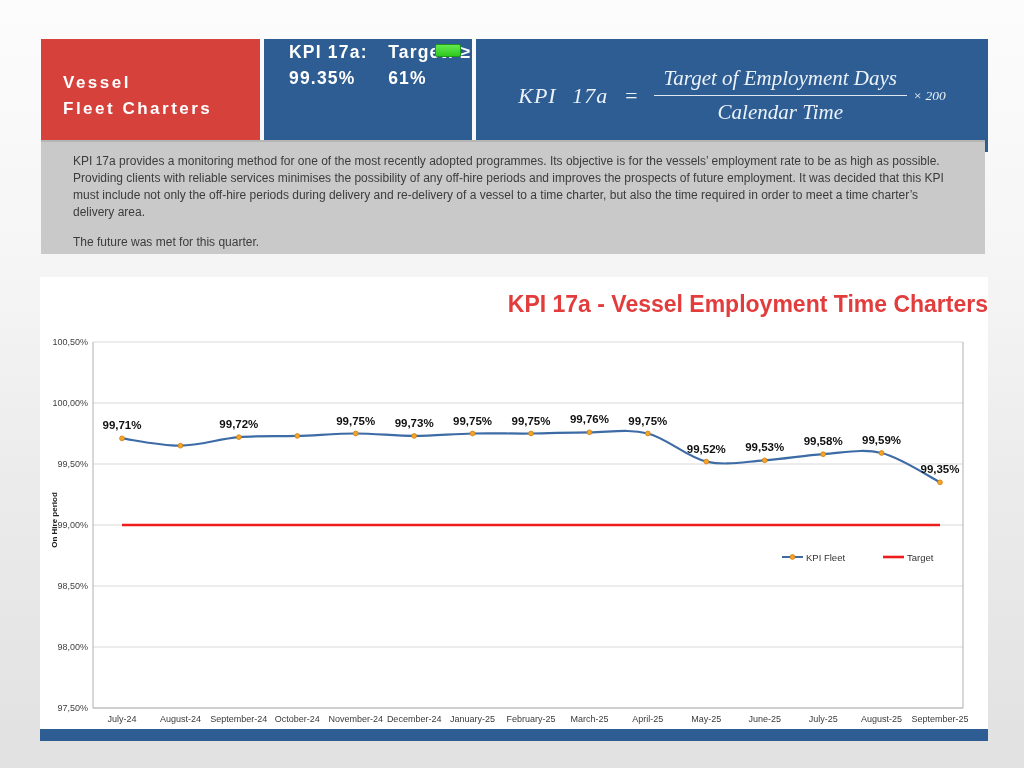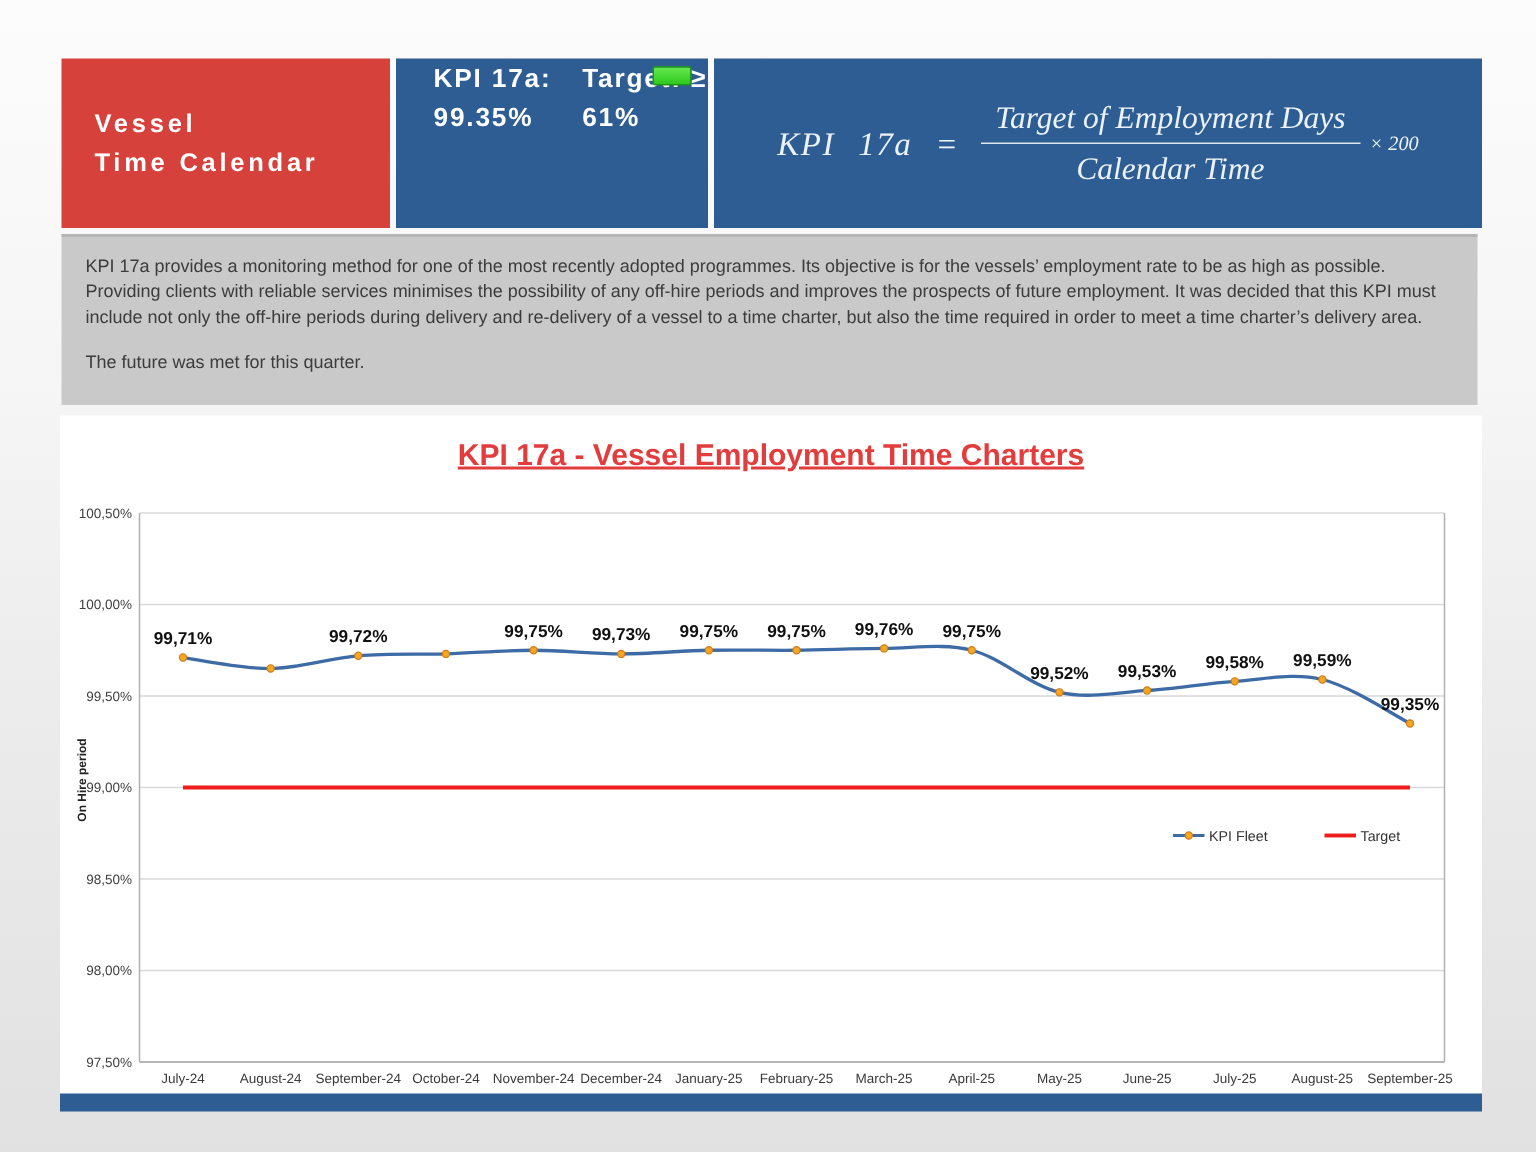--- a/index.html
+++ b/index.html
@@ -15,48 +15,48 @@
   .status-pill{position:absolute;top:5px;right:11px;width:24px;height:11px;border-radius:2px;
                background:linear-gradient(180deg,#63e94f 0%,#2fc81e 100%);border:1px solid #1f9716;}
   .formula-card{flex:1;background:#2d5d92;display:flex;align-items:center;justify-content:center;
                 font-family:"Liberation Serif",serif;font-style:italic;color:#ecf2f9;}
   .formula-lhs{font-size:22px;word-spacing:9px;letter-spacing:1px;margin-right:14px;}
   .frac{display:inline-block;text-align:center;font-size:21px;}
   .frac .num{display:block;padding:0 10px 4px 10px;}
   .frac .den{display:block;border-top:1.5px solid #dfe7f0;padding:4px 10px 0 10px;}
   .formula-times{font-size:13.5px;margin-left:6px;}
   
-  .desc{position:absolute;left:41px;top:156px;width:944px;height:114px;box-sizing:border-box;
-        background:#c9c9c9;border-top:2px solid #b5b5b5;padding:11px 16px;overflow:hidden;
+  .desc{position:absolute;left:41px;top:140px;width:944px;height:114px;box-sizing:border-box;
+        background:#c9c9c9;border-top:2px solid #b5b5b5;padding:11px 32px;overflow:hidden;
         font-size:12px;line-height:17px;color:#3c3c3c;}
   .desc p{margin:0;}
   .desc p + p{margin-top:13px;}
   
   .chart-panel{position:absolute;left:40px;top:277px;width:948px;height:455px;background:#ffffff;}
-  .chart-title{padding-top:16px;line-height:22px;text-align:center;
-               font-size:20px;font-weight:bold;color:#e23c3c;text-decoration:underline;}
+  .chart-title{padding-top:16px;line-height:22px;text-align:right;
+               font-size:23px;font-weight:bold;color:#e23c3c;}
   #chart-svg{display:block;margin-top:15px;}
   #chart-svg text{font-family:"Liberation Sans",sans-serif;}
   .tick{font-size:9px;fill:#3f3f3f;}
   .xtick{font-size:9px;fill:#3a3a3a;}
   .dlabel{font-size:11.5px;font-weight:bold;fill:#101010;}
   .legend-label{font-size:9.5px;fill:#333;}
   .ytitle{font-size:8px;font-weight:bold;fill:#222;}
   
   .footer-bar{position:absolute;left:40px;top:729px;width:948px;height:12px;background:#2d5d92;}
 </style>
 </head>
 <body>
 
 <div class="page">
 
   <div class="header">
     <div class="card title-card">
       <div>Vessel</div>
-      <div>Time Calendar</div>
+      <div>Fleet Charters</div>
     </div>
     <div class="card kpi-card">
       <span class="status-pill"></span>
       <div>KPI 17a: 99.35%</div>
       <div>Target: ≥ 61%</div>
     </div>
     <div class="card formula-card">
       <span class="formula-lhs">KPI 17a =</span>
       <span class="frac">
         <span class="num">Target of Employment Days</span>

